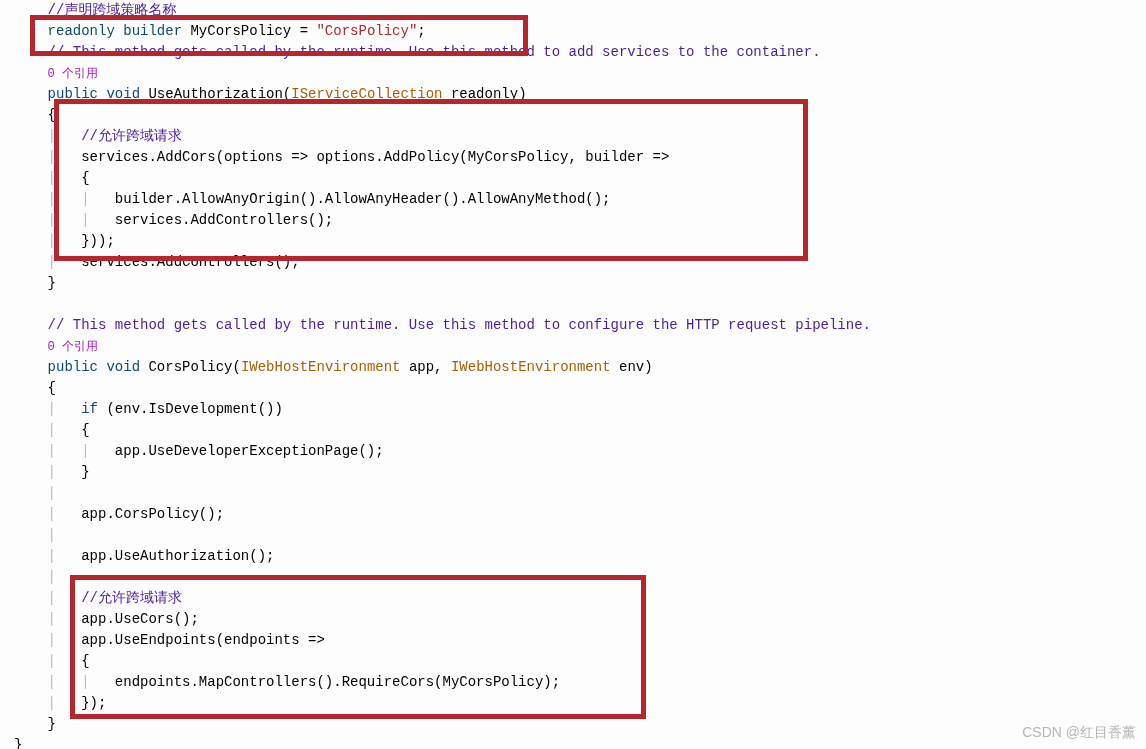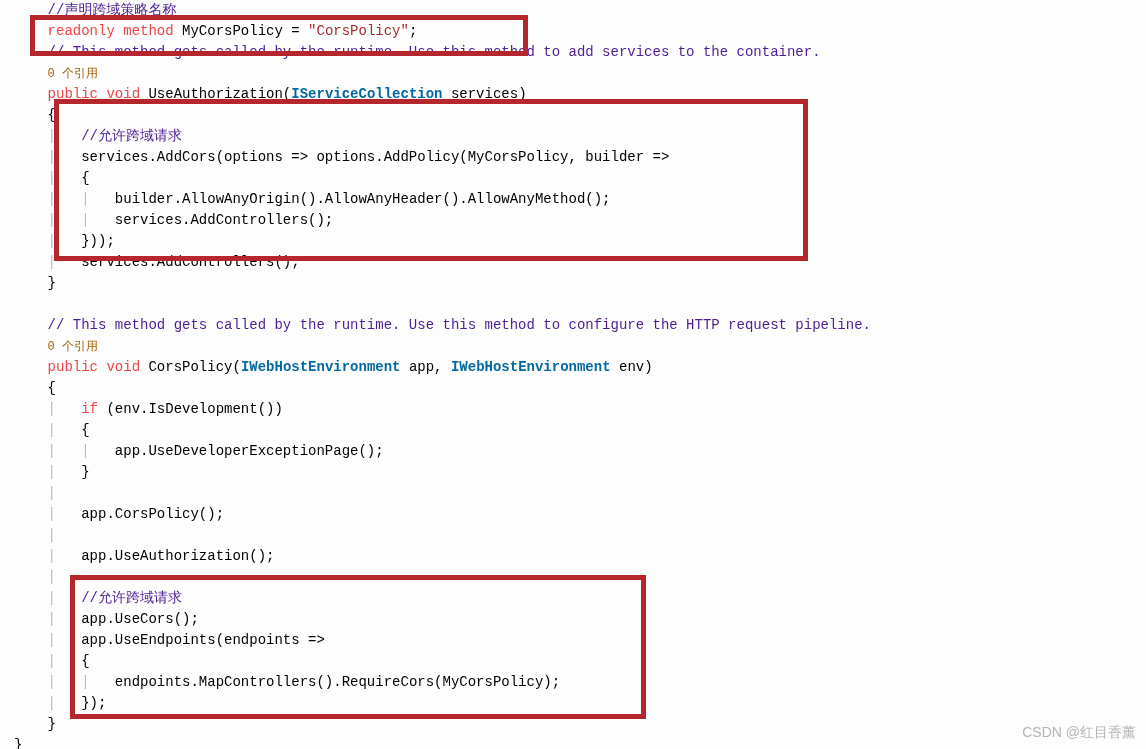--- a/index.html
+++ b/index.html
@@ -18,26 +18,26 @@
   pre {
     margin: 0;
     padding: 0;
     white-space: pre;
     font-family: inherit;
   }
   .code-wrap {
     padding-left: 14px;
     padding-top: 0px;
   }
-  .kw { color: #ef4444; } 
-  .type { color: #0369a1; font-weight: bold; } 
+  .kw { color: #0c4a6e; } 
+  .type { color: #a16207; } 
   .str { color: #a52a2a; } 
   .cm { color: #4c1d95; } 
   .vg { color: #bbb; } 
-  .ref { color: #a16207; font-size: 12px; }
+  .ref { color: #a21caf; font-size: 12px; }
   .box {
     position: absolute;
     border: 5px solid #b6272d;
     background: transparent;
     pointer-events: none;
   }
   .watermark {
     position: absolute;
     right: 10px;
     bottom: 6px;
@@ -45,24 +45,24 @@
     font-family: Arial, sans-serif;
     font-size: 14px;
     margin-left: 20px;
   }
 </style>
 </head>
 <body>
 
 <div class="code-wrap">
 <pre>    <span class="cm">//声明跨域策略名称</span>
-    <span class="kw">readonly</span> <span class="kw">method</span><span> MyCorsPolicy = </span><span class="str">"CorsPolicy"</span><span>;</span>
+    <span class="kw">readonly</span> <span class="kw">builder</span><span> MyCorsPolicy = </span><span class="str">"CorsPolicy"</span><span>;</span>
     <span class="cm">// This method gets called by the runtime. Use this method to add services to the container.</span>
     <span class="ref">0 个引用</span>
-    <span class="kw">public</span> <span class="kw">void</span><span> UseAuthorization(</span><span class="type">IServiceCollection</span><span> services)</span>
+    <span class="kw">public</span> <span class="kw">void</span><span> UseAuthorization(</span><span class="type">IServiceCollection</span><span> readonly)</span>
     <span>{</span>
 <span class="vg">    |   </span><span class="cm">//允许跨域请求</span>
 <span class="vg">    |   </span><span>services.AddCors(options =&gt; options.AddPolicy(MyCorsPolicy, builder =&gt;</span>
 <span class="vg">    |   </span><span>{</span>
 <span class="vg">    |   |   </span><span>builder.AllowAnyOrigin().AllowAnyHeader().AllowAnyMethod();</span>
 <span class="vg">    |   |   </span><span>services.AddControllers();</span>
 <span class="vg">    |   </span><span>}));</span>
 <span class="vg">    |   </span><span>services.AddControllers();</span>
     <span>}</span>
 

